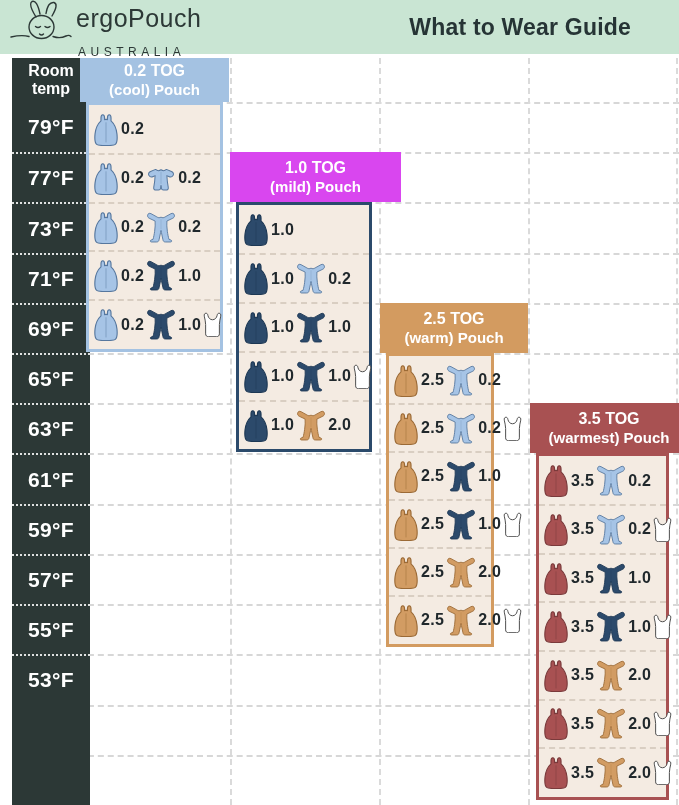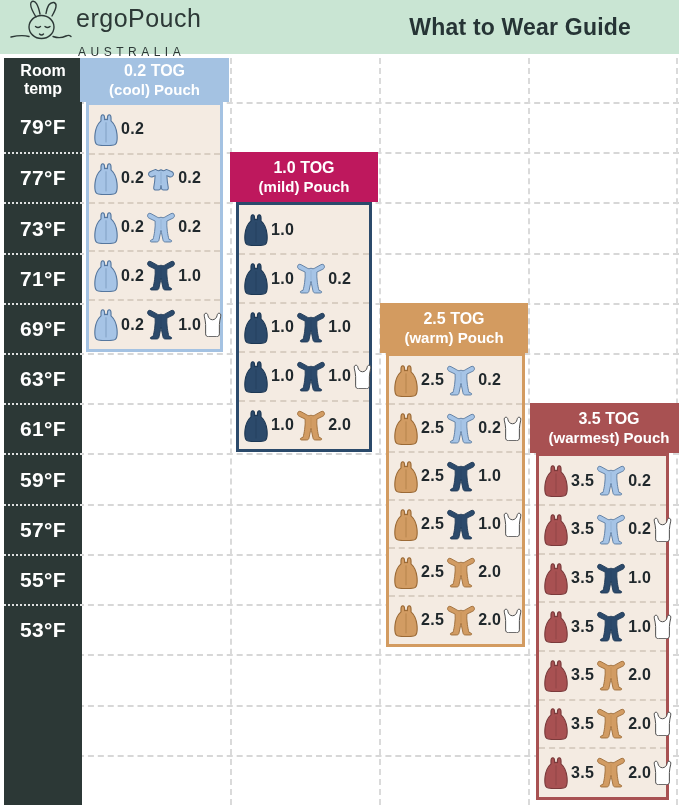--- a/index.html
+++ b/index.html
@@ -12,21 +12,21 @@
   .logo svg{display:block;margin-top:4px;}
   .logo-text{display:flex;flex-direction:column;margin-top:10px;}
   .brand{font-size:25px;font-weight:500;color:#2c3836;letter-spacing:.5px;line-height:1;}
   .brand-sub{font-size:12px;font-weight:500;color:#2c3836;letter-spacing:4.5px;margin-top:14px;margin-left:2px;}
   .title{font-size:23px;font-weight:700;color:#263435;margin:0;padding-right:48px;letter-spacing:.2px;}
   
   .board{position:absolute;top:58px;left:0;width:679px;height:747px;background:#ffffff;}
   .hline{position:absolute;left:78px;right:0;height:0;border-top:2px dashed #d7d7d7;}
   .vline{position:absolute;top:0;height:747px;width:0;border-left:2px dashed #dadada;}
   
-  #temp-col{position:absolute;top:0;left:4px;width:78px;height:747px;background:#2c3836;
+  #temp-col{position:absolute;top:0;left:12px;width:78px;height:747px;background:#2c3836;
             display:flex;flex-direction:column;z-index:3;}
   .temp-header{flex:0 0 44px;display:flex;align-items:center;justify-content:center;text-align:center;
                color:#ffffff;font-weight:700;font-size:16px;line-height:1.15;padding:0 10px;box-sizing:border-box;}
   .temp-cell{flex:0 0 50.21px;display:flex;align-items:center;justify-content:center;
              color:#ffffff;font-weight:700;font-size:21px;box-sizing:border-box;letter-spacing:.3px;}
   .temp-cell.sep{border-top:2px dotted rgba(255,255,255,.85);}
   
   .panel-header{position:absolute;box-sizing:border-box;display:flex;flex-direction:column;
                 align-items:center;justify-content:center;color:#ffffff;font-weight:700;
                 text-align:center;z-index:4;line-height:1.25;}
@@ -107,20 +107,21 @@
         <div class="vline" style="left: 528px;"></div>
         <div class="vline" style="left: 675.5px;"></div>
       </div>
     <div id="temp-col">
       <div class="temp-header">Room temp</div>
     <div class="temp-cell">79°F</div>
         <div class="temp-cell sep">77°F</div>
         <div class="temp-cell sep">73°F</div>
         <div class="temp-cell sep">71°F</div>
         <div class="temp-cell sep">69°F</div>
+        <div class="temp-cell sep">65°F</div>
         <div class="temp-cell sep">63°F</div>
         <div class="temp-cell sep">61°F</div>
         <div class="temp-cell sep">59°F</div>
         <div class="temp-cell sep">57°F</div>
         <div class="temp-cell sep">55°F</div>
         <div class="temp-cell sep">53°F</div>
       </div>
     <div id="panels">
         <div class="panel-header" style="left: 80px; top: 0px; width: 149px; height: 44px; background: rgb(164, 194, 226);">
           <div class="ph1">0.2 TOG</div>
@@ -170,21 +171,21 @@
             <span class="val">0.2</span>
             <svg width="30" height="33" class="icon" viewBox="0 0 50 56" style="fill: rgb(44, 74, 107); stroke: rgb(29, 56, 84);">
               <use href="#sym-onesie"></use>
             </svg>
             <span class="val">1.0</span>
             <svg width="19" height="25" class="icon push-right" viewBox="0 0 30 40" style="fill: rgb(255, 255, 255); stroke: rgb(78, 78, 78);">
               <use href="#sym-singlet"></use>
             </svg>
           </div>
         </div>
-        <div class="panel-header" style="left: 230px; top: 94.21px; width: 148px; height: 50.21px; background: #be185d;">
+        <div class="panel-header" style="left: 230px; top: 94.21px; width: 171px; height: 50.21px; background: #d946ef;">
           <div class="ph1">1.0 TOG</div>
           <div class="ph2">(mild) Pouch</div>
         </div>
         <div class="panel-content" style="left: 236px; top: 144.42px; width: 136px; height: 250.05px; border-color: rgb(43, 74, 107);">
           <div class="prow">
             <svg width="26" height="33" class="icon" viewBox="0 0 36 46" style="fill: rgb(44, 74, 107); stroke: rgb(29, 56, 84);">
               <use href="#sym-pouch"></use>
             </svg>
             <span class="val">1.0</span>
           </div>
@@ -229,21 +230,21 @@
             <svg width="30" height="33" class="icon" viewBox="0 0 50 56" style="fill: rgb(210, 156, 99); stroke: rgb(155, 106, 54);">
               <use href="#sym-onesie"></use>
             </svg>
             <span class="val">2.0</span>
           </div>
         </div>
         <div class="panel-header" style="left: 380px; top: 244.84px; width: 148px; height: 50.21px; background: rgb(211, 155, 96);">
           <div class="ph1">2.5 TOG</div>
           <div class="ph2">(warm) Pouch</div>
         </div>
-        <div class="panel-content" style="left: 386px; top: 295.05px; width: 139px; height: 294.26px; border-color: rgb(211, 155, 96);">
+        <div class="panel-content" style="left: 386px; top: 295.05px; width: 108px; height: 294.26px; border-color: rgb(211, 155, 96);">
           <div class="prow">
             <svg width="26" height="33" class="icon" viewBox="0 0 36 46" style="fill: rgb(210, 156, 99); stroke: rgb(155, 106, 54);">
               <use href="#sym-pouch"></use>
             </svg>
             <span class="val">2.5</span>
             <svg width="30" height="33" class="icon" viewBox="0 0 50 56" style="fill: rgb(166, 196, 230); stroke: rgb(86, 119, 158);">
               <use href="#sym-onesie"></use>
             </svg>
             <span class="val">0.2</span>
           </div>

